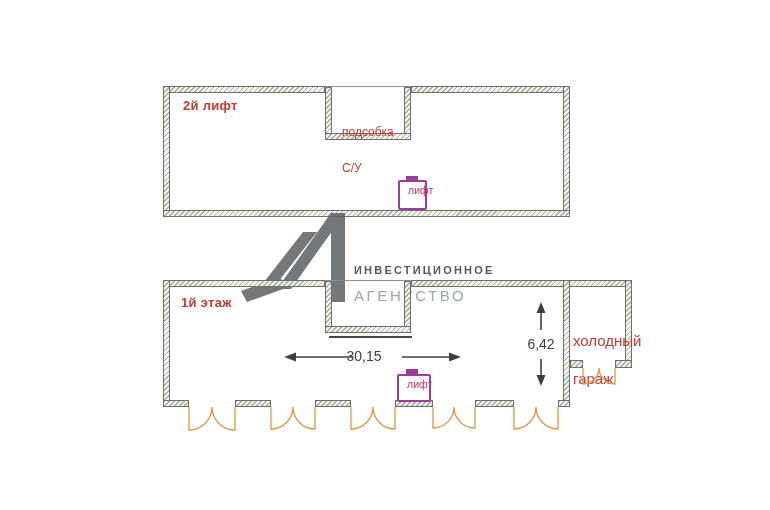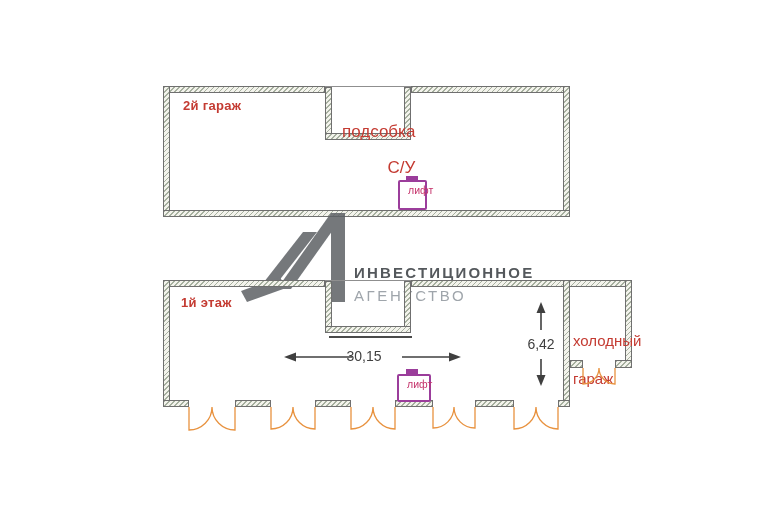--- a/index.html
+++ b/index.html
@@ -11,52 +11,52 @@
     position:absolute;box-sizing:border-box;
     background-color:#f3f3ec;
     background-image:repeating-linear-gradient(135deg,
       rgba(125,140,118,.65) 0, rgba(125,140,118,.65) 1px,
       transparent 1px, transparent 3.5px);
     border:1px solid #6f6f6f;
   }
   .edge{position:absolute;background:#8f8f8f;}
   .lbl{position:absolute;color:#c43b32;white-space:pre;}
   .lbl-floor{font-size:13px;font-weight:bold;letter-spacing:.3px;}
-  .lbl-room{font-size:17px;line-height:12px;text-align:right;}
+  .lbl-room{font-size:12px;line-height:12px;}
   .lbl-garage{font-size:15px;line-height:12.5px;}
   .dim-text{position:absolute;color:#3f3f3f;font-size:14px;text-align:center;}
   .lift{position:absolute;}
   .lift .tab{position:absolute;background:#9b3d9b;}
   .lift .box{
     position:absolute;box-sizing:border-box;background:#fff;
     border:2px solid #9b3d9b;border-radius:2px;
     color:#c5336b;font-size:10.5px;text-align:center;padding-left:8px;
   }
   .underline{position:absolute;background:#4a4a4a;}
-  .logo-line1{position:absolute;color:#54585c;font-size:15px;font-weight:bold;letter-spacing:2.2px;}
+  .logo-line1{position:absolute;color:#54585c;font-size:11px;font-weight:bold;letter-spacing:2.2px;}
   .logo-line2{position:absolute;color:#9fa5ab;font-size:15px;letter-spacing:2.6px;}
   svg.overlay{position:absolute;left:0;top:0;pointer-events:none;}
 </style>
 </head>
 <body>
 
 <div id="canvas">
 
   <div>
     <div class="wall" style="left:163px;top:86px;width:162px;height:7px;"></div>
     <div class="wall" style="left:411px;top:86px;width:159px;height:7px;"></div>
     <div class="edge" style="left:325px;top:86px;width:86px;height:1px;"></div>
     <div class="wall" style="left:163px;top:86px;width:7px;height:131px;"></div>
     <div class="wall" style="left:563px;top:86px;width:7px;height:131px;"></div>
     <div class="wall" style="left:163px;top:210px;width:407px;height:7px;"></div>
     <div class="wall" style="left:325px;top:87px;width:7px;height:53px;"></div>
     <div class="wall" style="left:404px;top:87px;width:7px;height:53px;"></div>
     <div class="wall" style="left:325px;top:133px;width:86px;height:7px;"></div>
 
-    <div class="lbl lbl-floor" style="left:183px;top:98px;">2й гараж</div>
+    <div class="lbl lbl-floor" style="left:183px;top:98px;">2й лифт</div>
     <div class="lbl lbl-room" style="left:342px;top:102px;">
       <div>подсобка</div>
       <div>С/У</div>
     </div>
 
     <div class="lift" style="left:398px;top:176px;width:29px;height:34px;">
       <div class="tab" style="left:8px;top:0;width:12px;height:6px;"></div>
       <div class="box" style="left:0;top:4px;width:29px;height:30px;padding-top:2px;">
         <span>лифт</span>
       </div>

